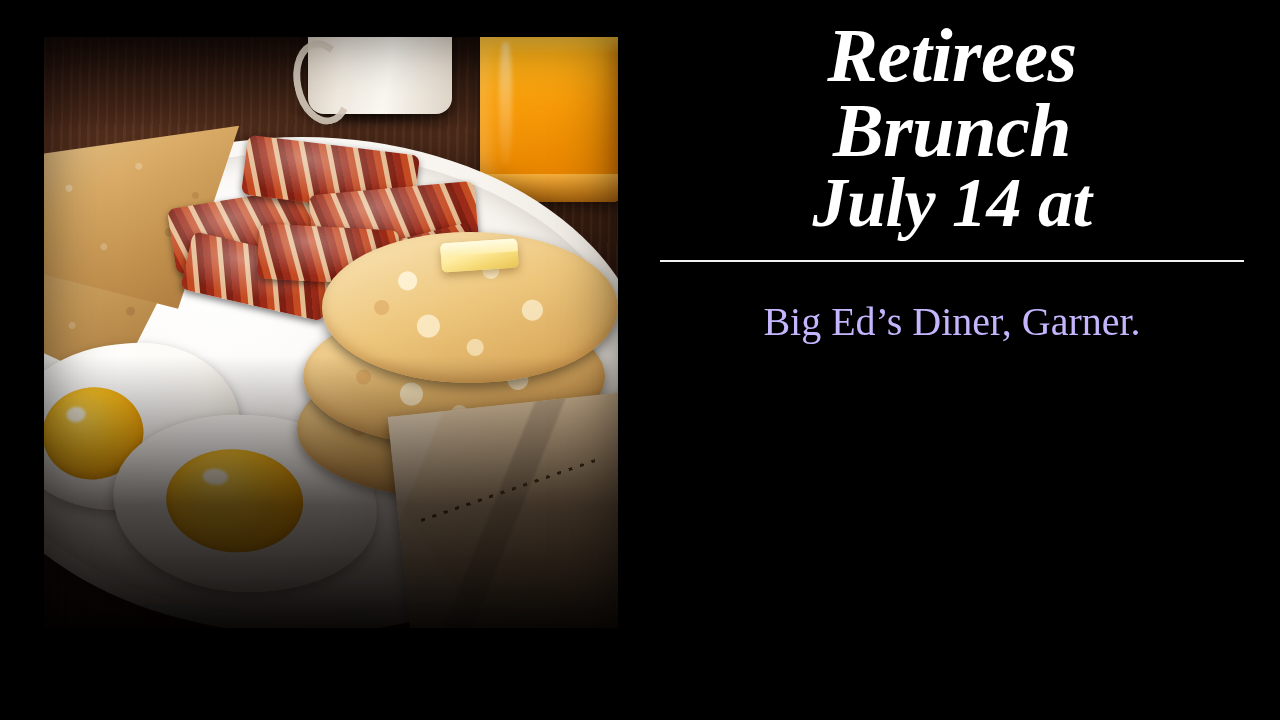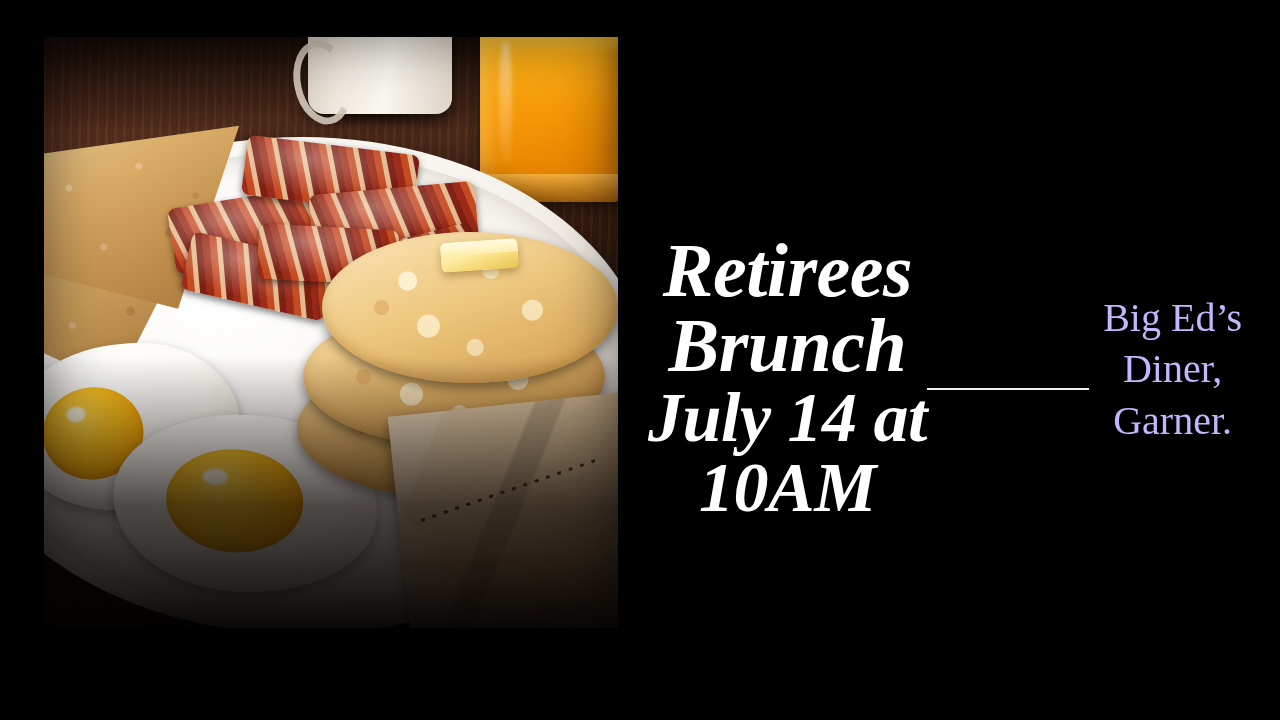--- a/index.html
+++ b/index.html
@@ -325,24 +325,24 @@
   }
 
   
   .text-col {
     position: absolute;
     left: 648px;
     top: 0;
     width: 608px;
     height: 720px;
     display: flex;
-    flex-direction: row;
+    flex-direction: column;
     justify-content: flex-start;
     align-items: center;
-    padding-top: 35px;
+    padding-top: 18px;
     box-sizing: border-box;
   }
   .headline {
     color: #ffffff;
     font-family: "Liberation Serif", serif;
     font-style: italic;
     font-size: 76px;
     line-height: 0.99;
     text-align: center;
     letter-spacing: -0.5px;
@@ -462,21 +462,20 @@
       <div class="photo-vignette"></div>
     </div>
   </div>
 
   <div class="text-col">
 
     <h1 class="headline">
       <span class="headline-line">Retirees</span>
       <span class="headline-line">Brunch</span>
       <span class="headline-line date-line">July 14 at</span>
-      <span class="headline-line date-line">10AM</span>
     </h1>
 
     <div class="divider"></div>
 
     <p class="subtext">
       <span>Big Ed’s Diner, Garner.</span><br>
       <br>
     </p>
 
   </div>

